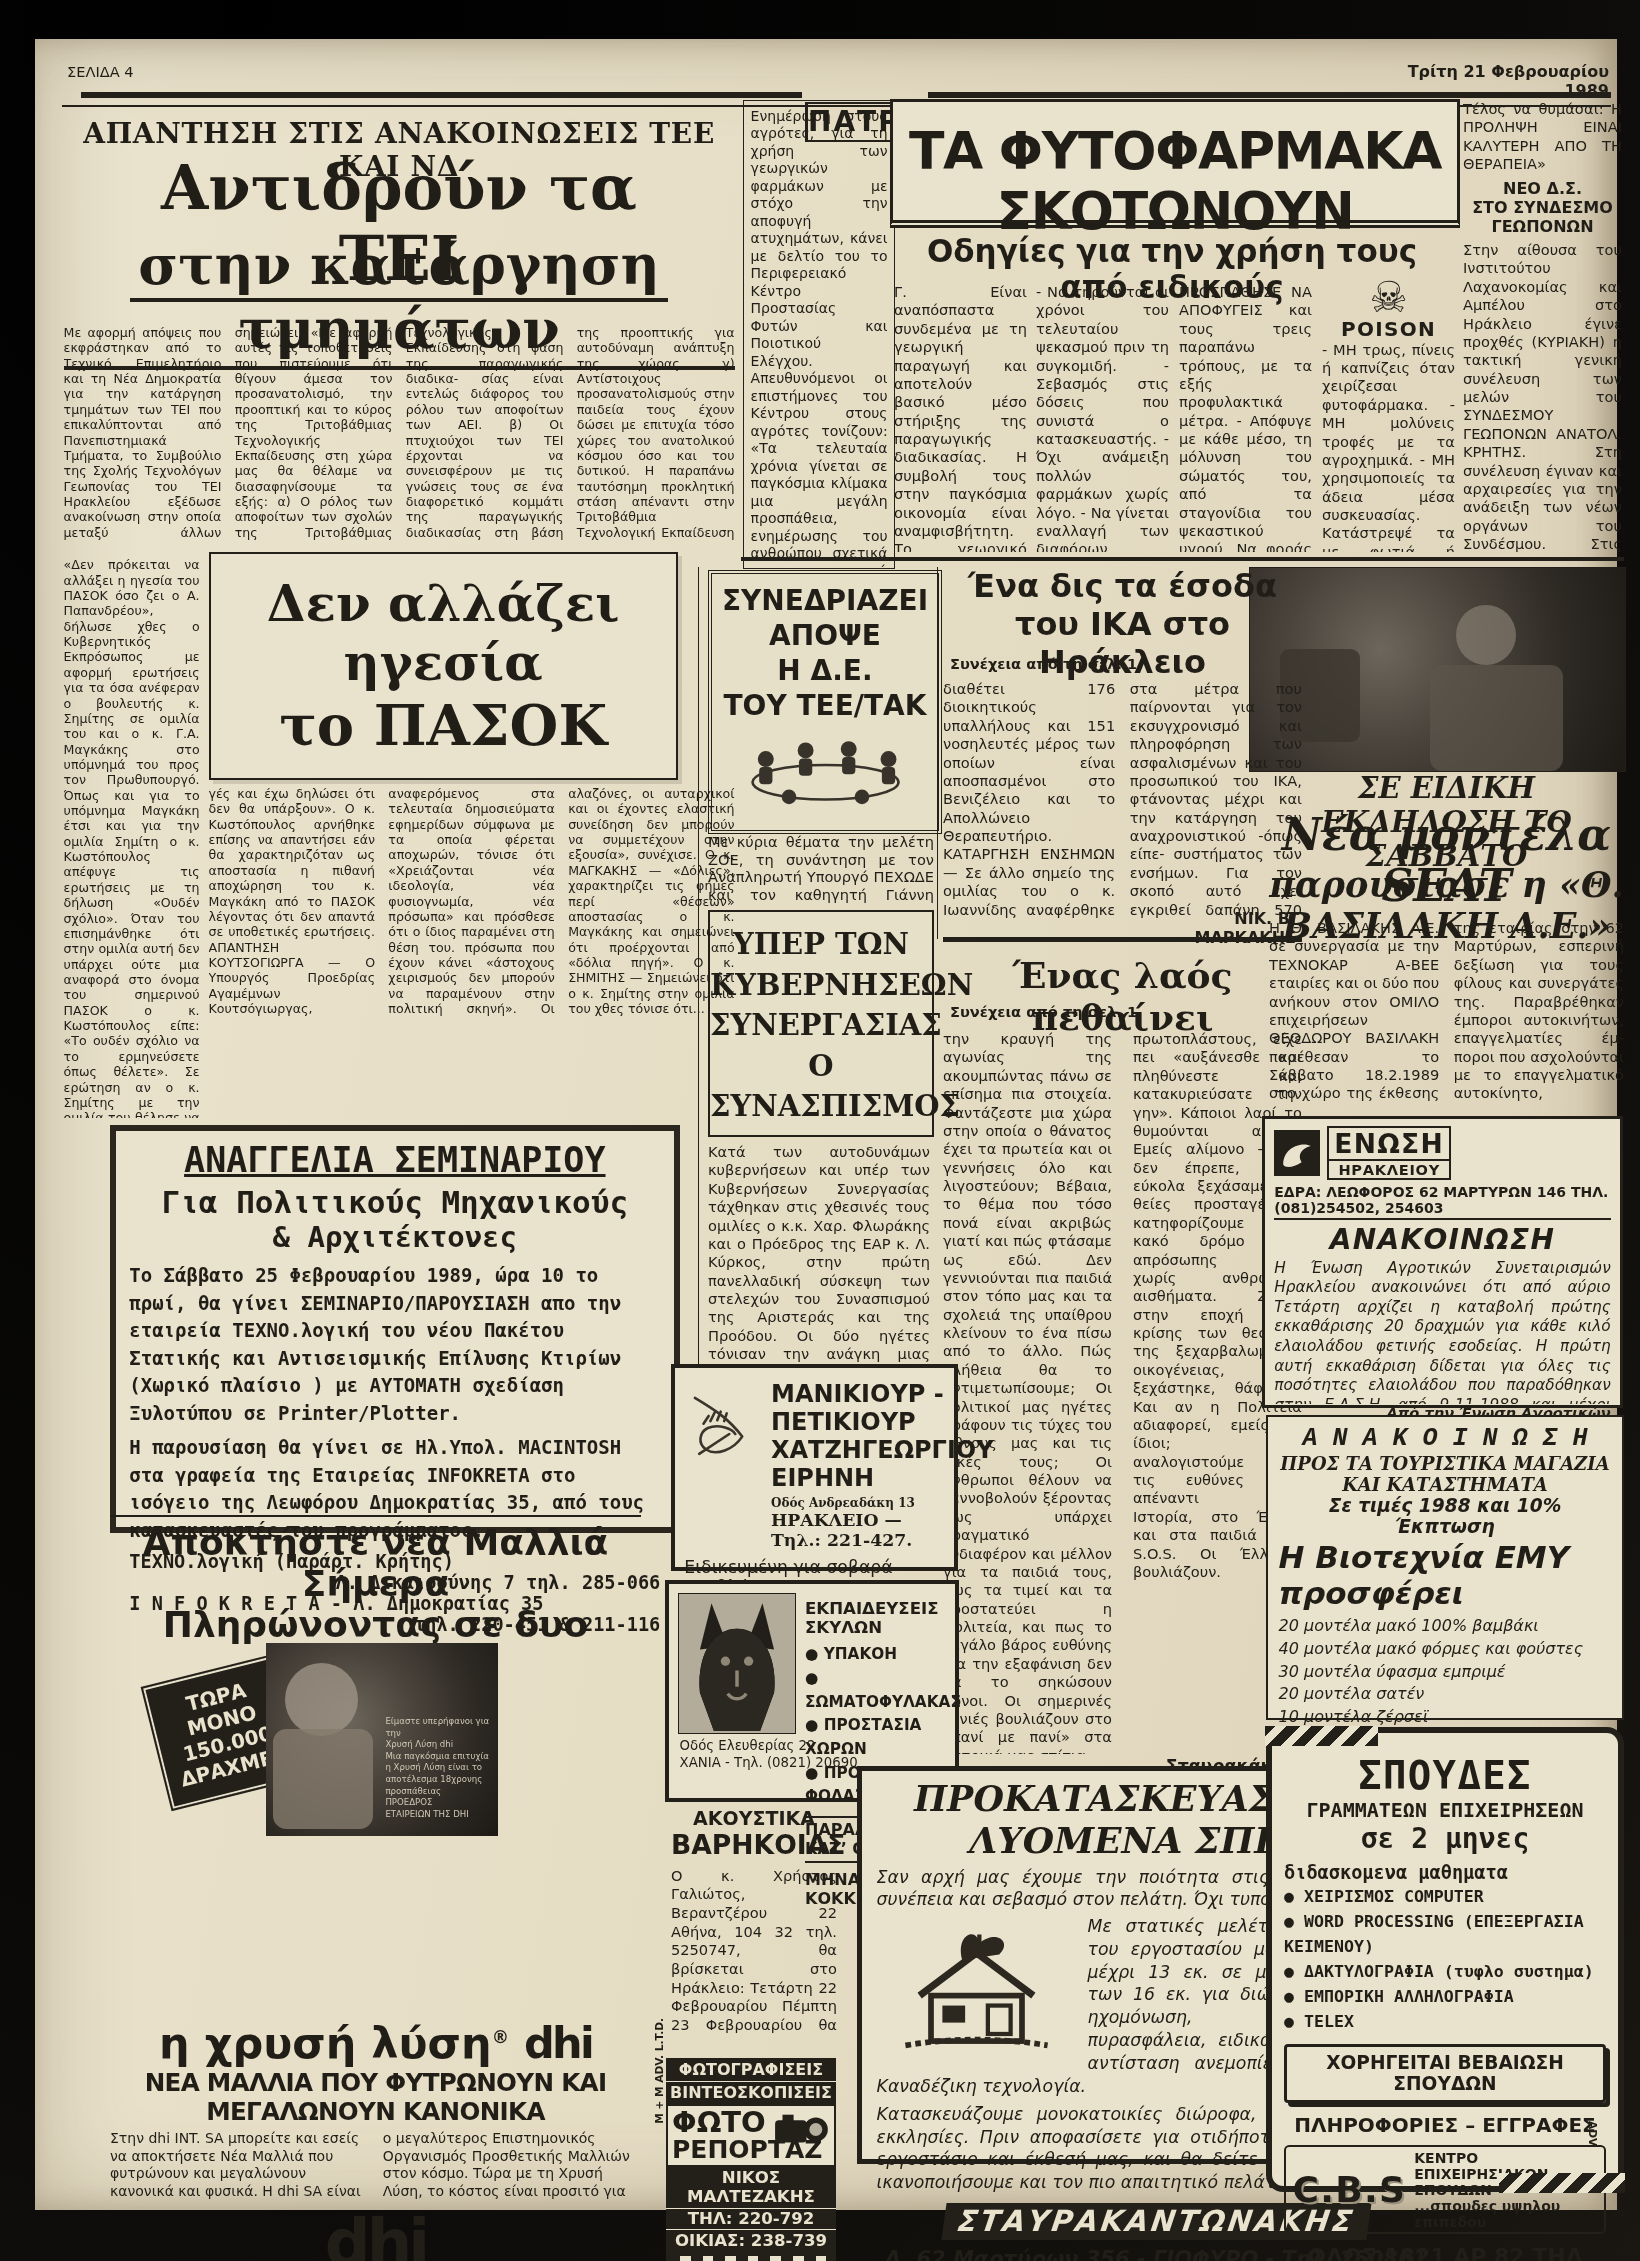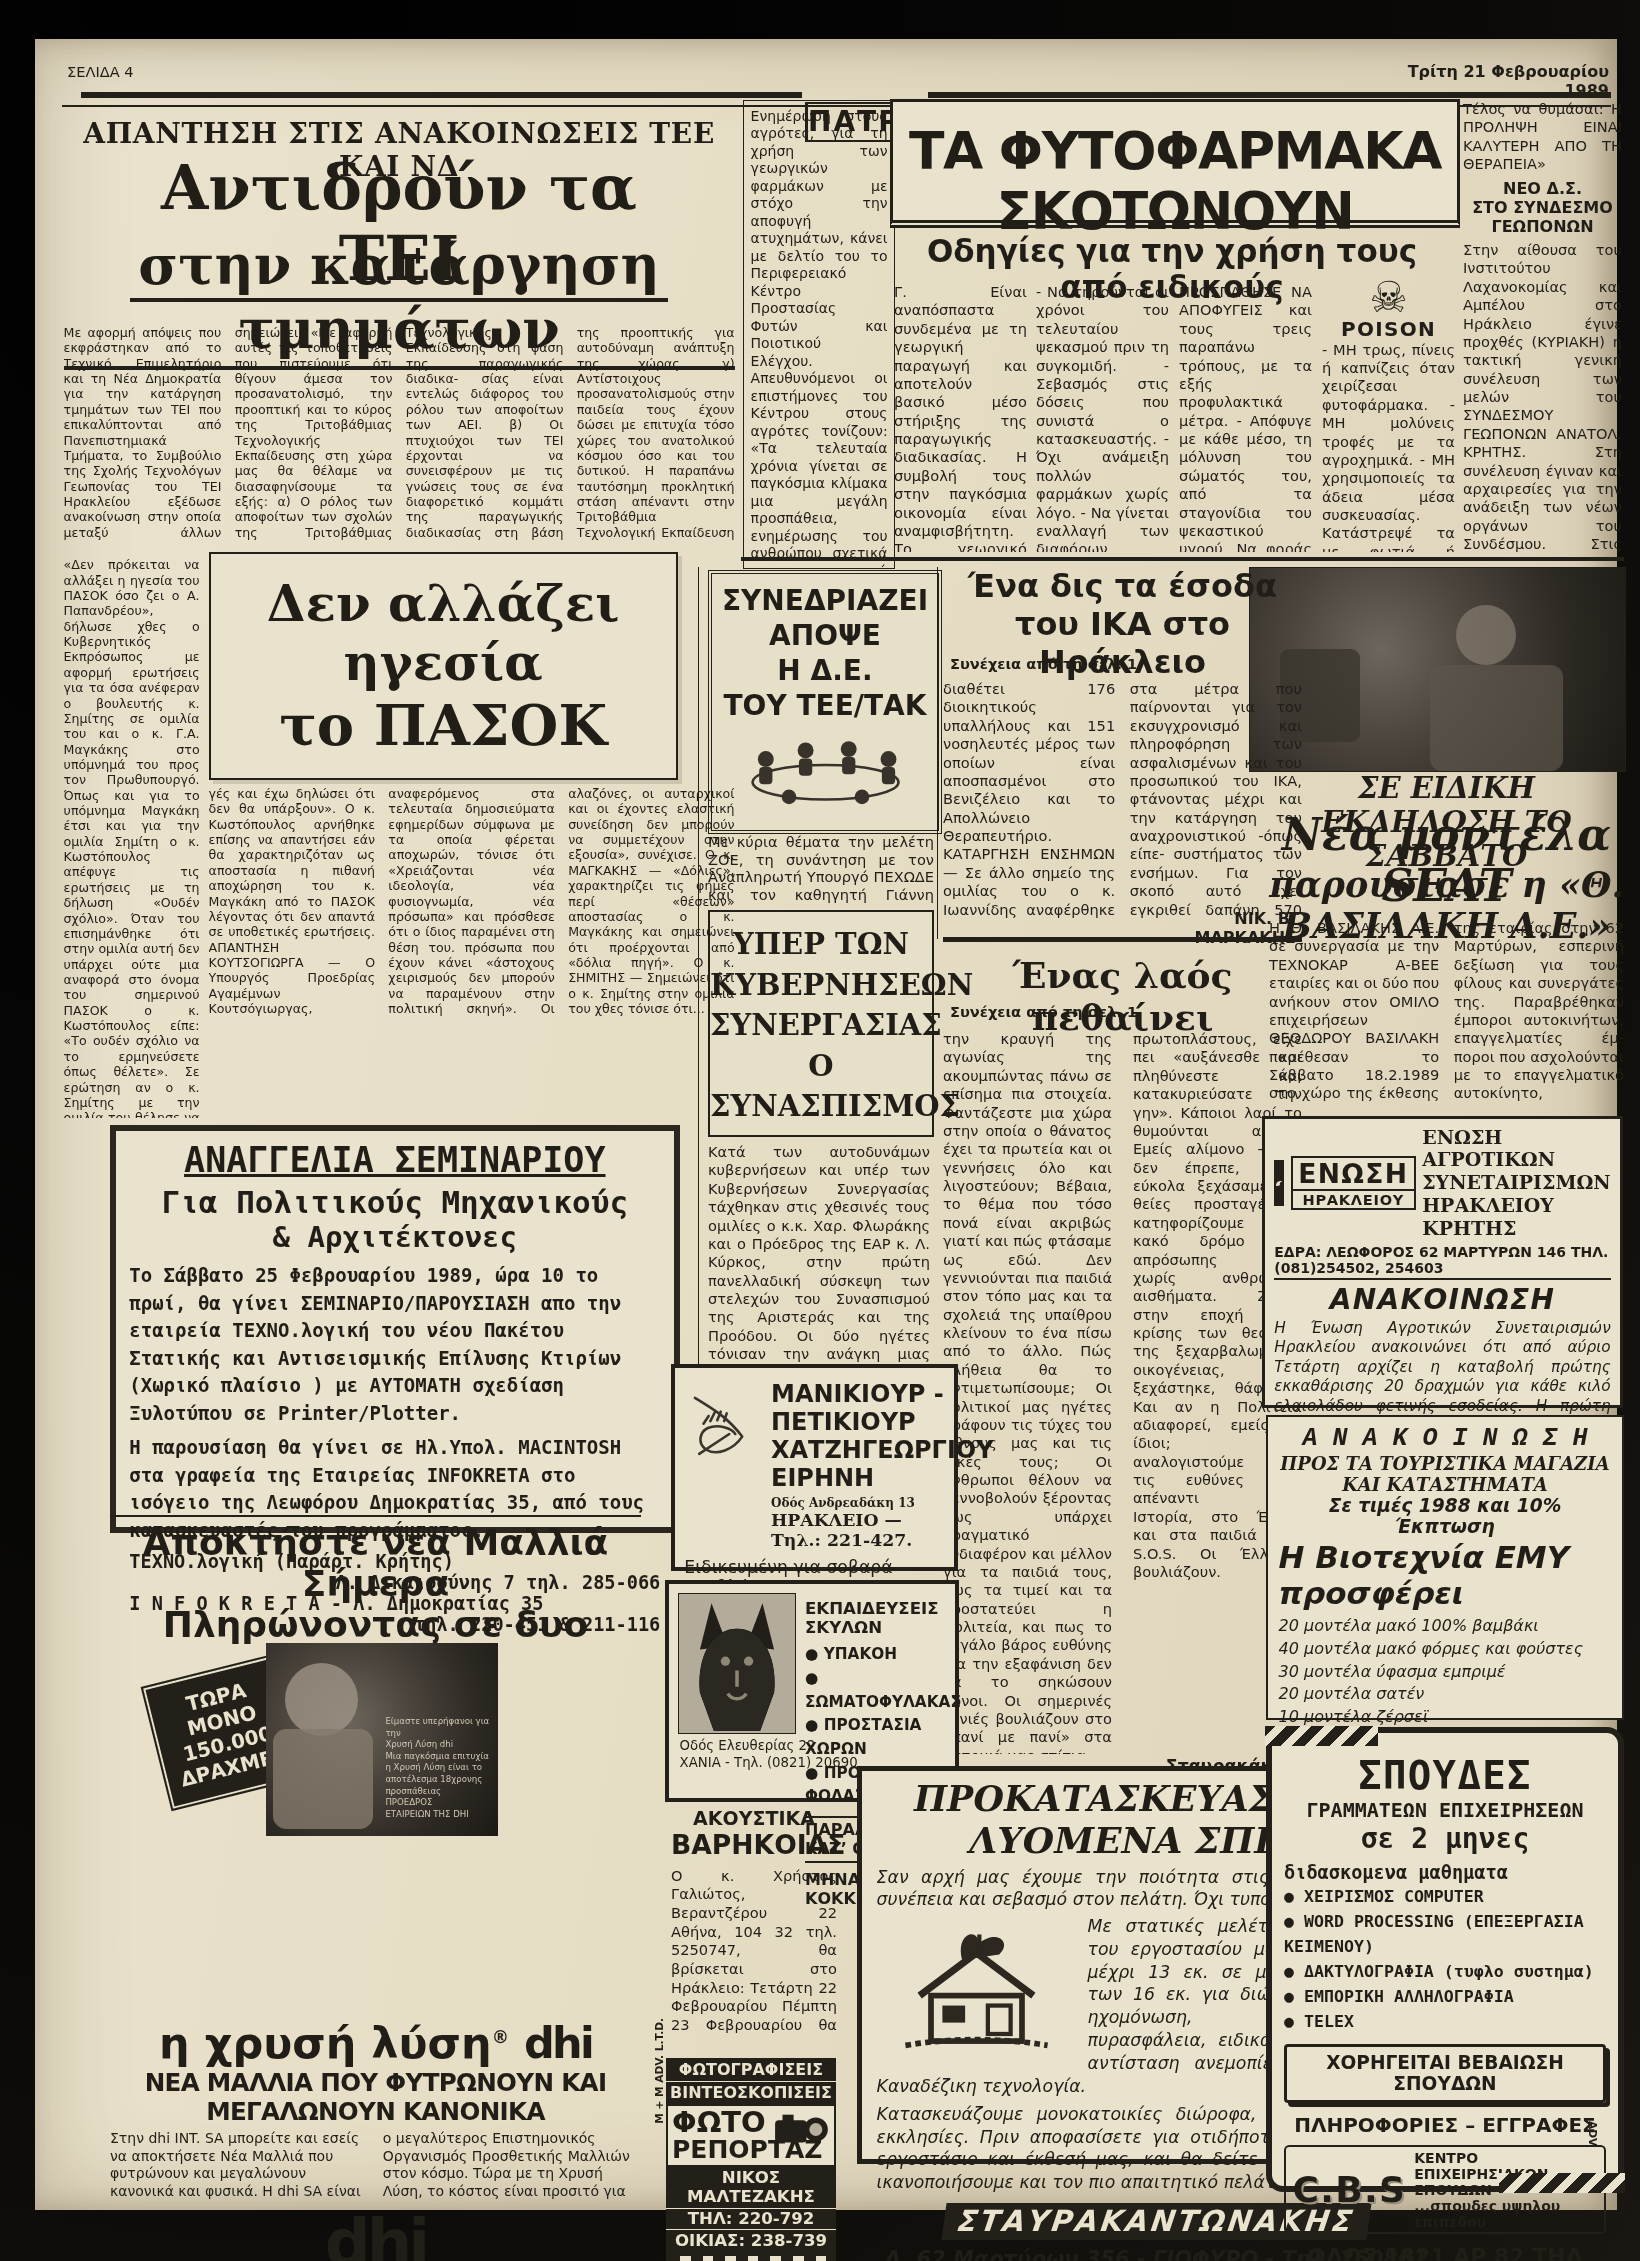--- a/index.html
+++ b/index.html
@@ -291,23 +291,20 @@
     <div style="display:flex;align-items:center;gap:6.6px;">
       <div style="width:46px;height:46px;background:#23201a;position:relative;">
         <svg viewBox="0 0 40 40" style="width:100%;height:100%;">
               <path d="M8 30 C 8 14, 26 10, 32 14 C 24 16, 20 22, 24 28 C 18 32, 10 34, 8 30 Z" fill="#e9e2cc"></path>
             </svg>
       </div>
       <div>
         <div style="border:2.7px solid #23201a;padding:0 5.3px;font-size:26.6px;font-weight:bold;letter-spacing:1.3px;">ΕΝΩΣΗ</div>
         <div style="border:2.7px solid #23201a;border-top:none;padding:0 4px;font-size:14.6px;font-weight:bold;letter-spacing:0.7px;text-align:center;">ΗΡΑΚΛΕΙΟΥ</div>
       </div>
-      <div class="ser pre" style="font-size:19px;font-weight:bold;line-height:1.2;">ΕΝΩΣΗ ΑΓΡΟΤΙΚΩΝ
-ΣΥΝΕΤΑΙΡΙΣΜΩΝ
-ΗΡΑΚΛΕΙΟΥ ΚΡΗΤΗΣ</div>
     </div>
     <div style="font-size:14px;font-weight:bold;margin-top:4px;border-bottom:2.7px double #23201a;padding-bottom:2.7px;">ΕΔΡΑ: ΛΕΩΦΟΡΟΣ 62 ΜΑΡΤΥΡΩΝ 146 ΤΗΛ.(081)254502, 254603</div>
     <div class="ctr" style="font-size:28px;font-weight:bold;font-style:italic;letter-spacing:1.3px;margin-top:2.7px;">ΑΝΑΚΟΙΝΩΣΗ</div>
     <div class="j clip" style="font-style:italic;font-size:15.3px;line-height:1.28;margin-top:2.7px;height:145px;">Η Ένωση Αγροτικών Συνεταιρισμών Ηρακλείου ανακοινώνει ότι από αύριο Τετάρτη αρχίζει η καταβολή πρώτης εκκαθάρισης 20 δραχμών για κάθε κιλό ελαιολάδου φετινής εσοδείας. Η πρώτη αυτή εκκαθάριση δίδεται για όλες τις ποσότητες ελαιολάδου που παραδόθηκαν στην Ε.Α.Σ.Η. από 9-11-1988 και μέχρι σήμερα, αφορά δε τις οξύτητες από 0,1 μέχρι και 1 βαθμού. Επίσης ανακοινώνεται ότι από σήμερα Τρίτη 21-2-1989 ισχύουν στην Ε.Α.Σ.Η. νέες τιμές για το ελαιόλαδο, προσαυξημένες κατά 20 δραχμές από αυτές που ίσχυαν μέχρι σήμερα στις προαναφερόμενες οξύτητες.</div>
     <div style="text-align:right;font-size:14.6px;font-weight:bold;font-style:italic;">Από την Ένωση Αγροτικών Συνεταιρισμών</div>
     <div style="text-align:right;font-size:14.6px;font-weight:bold;font-style:italic;">Ηρακλείου</div>
   </div>
 
   <div class="b" style="left:1231px;top:1376px;width:358px;height:305px;border:2.7px solid #23201a;background:#e9e2cc;padding:6.6px 10.6px;box-sizing:border-box;">
     <div class="ctr" style="font-size:25px;font-weight:bold;font-style:italic;font-family:Liberation Mono, monospace;">Α Ν Α Κ Ο Ι Ν Ω Σ Η</div>

